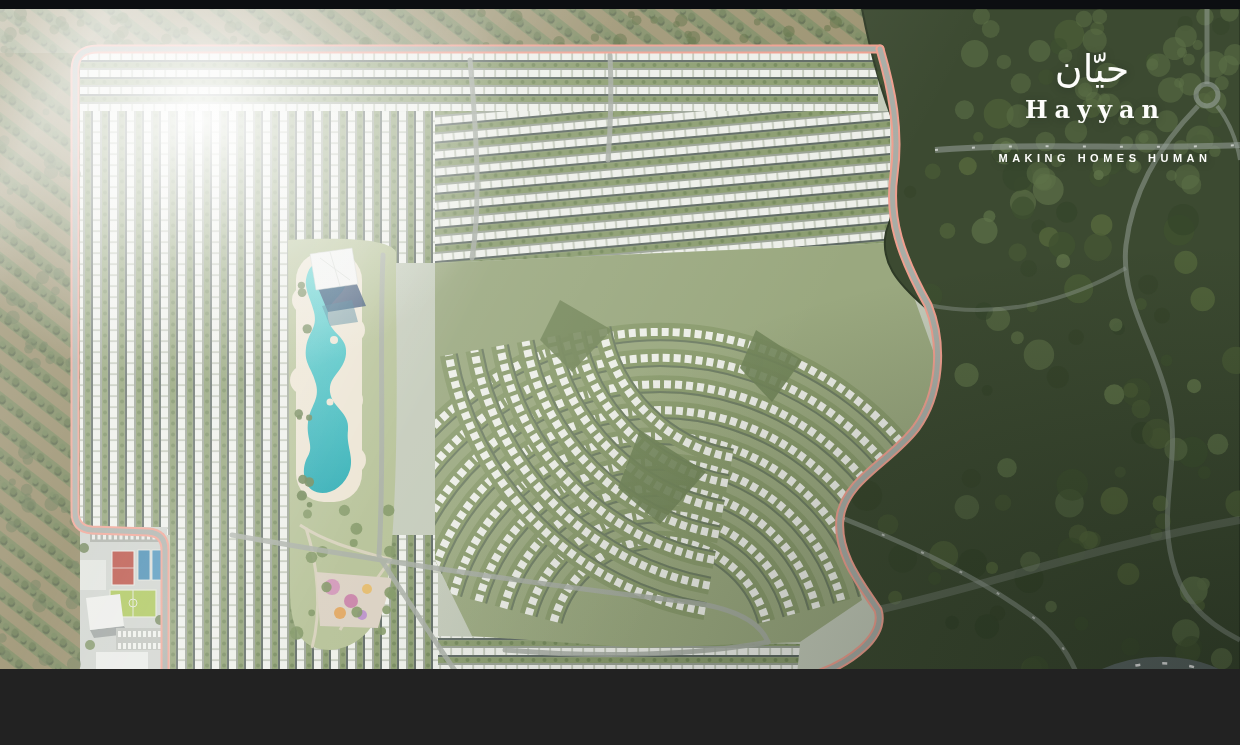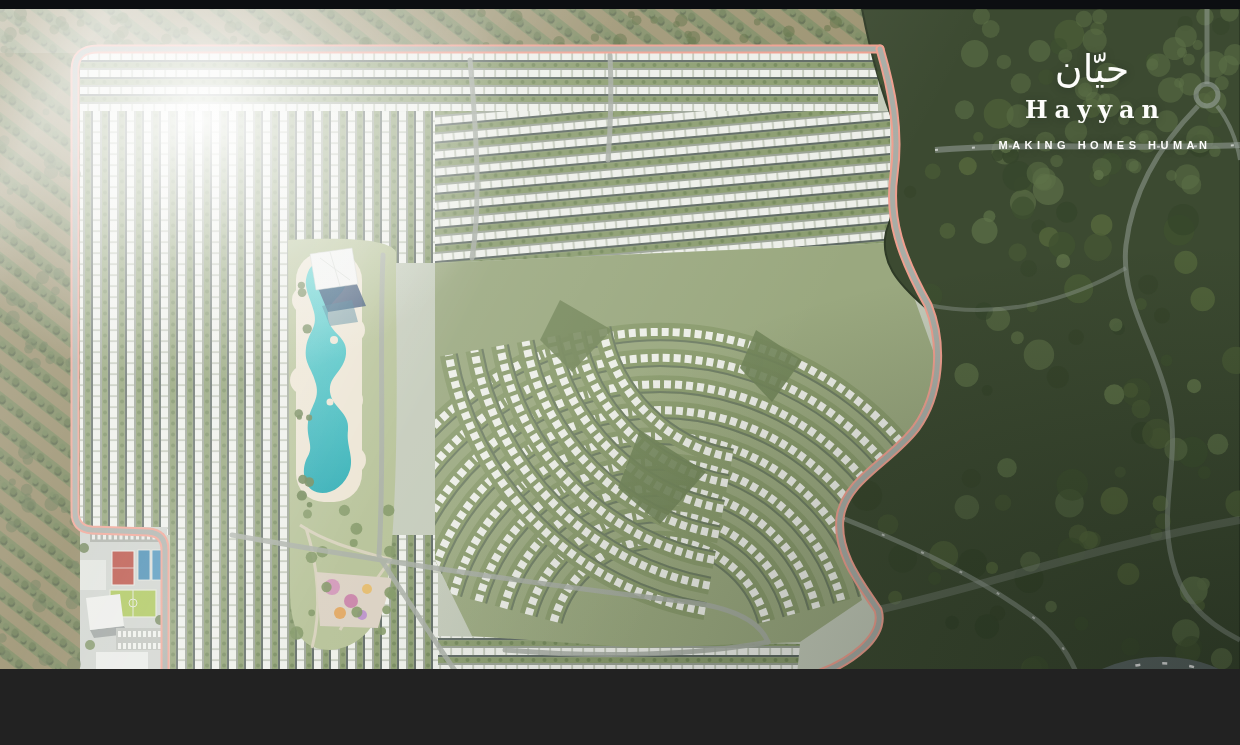--- a/index.html
+++ b/index.html
@@ -17,21 +17,21 @@
   .beam-3{left:480px;width:250px;transform:rotate(27deg);opacity:.3;
           background:linear-gradient(90deg,rgba(255,255,255,0),rgba(255,255,255,.45),rgba(255,255,255,0));}
   .haze{inset:0;background:linear-gradient(119deg,rgba(255,255,255,.42),rgba(255,255,255,.12) 36%,rgba(255,255,255,0) 62%);}
   .vignette{inset:0;background:radial-gradient(130% 120% at 102% 102%,rgba(8,14,10,.38),rgba(8,14,10,0) 55%);}
   .letterbox{position:absolute;left:0;top:0;width:100%;height:9px;background:#0c0e11;z-index:4;}
   .brand{position:absolute;top:48px;right:50px;width:196px;text-align:center;color:#fdfdfb;z-index:3;
          text-shadow:0 1px 8px rgba(20,30,30,.35);}
   .brand-arabic{font-family:"DejaVu Sans",sans-serif;font-size:38px;line-height:1.15;font-weight:400;}
   .brand-name{font-family:"DejaVu Serif","Liberation Serif",serif;font-size:24px;letter-spacing:7px;
               padding-left:7px;margin-top:3px;font-weight:bold;}
-  .brand-tagline{font-size:11px;font-weight:bold;letter-spacing:4.5px;padding-left:4.5px;margin-top:15px;white-space:nowrap;}
+  .brand-tagline{font-size:11px;font-weight:bold;letter-spacing:4.5px;padding-left:4.5px;margin-top:28px;white-space:nowrap;}
 </style>
 </head>
 <body>
 
 <div class="scene">
 
 <svg width="1240" height="745" viewBox="0 0 1240 745">
   <defs>
     <pattern id="rowH" width="11" height="17" patternUnits="userSpaceOnUse">
       <rect width="11" height="17" fill="#b6bfaa"></rect>

